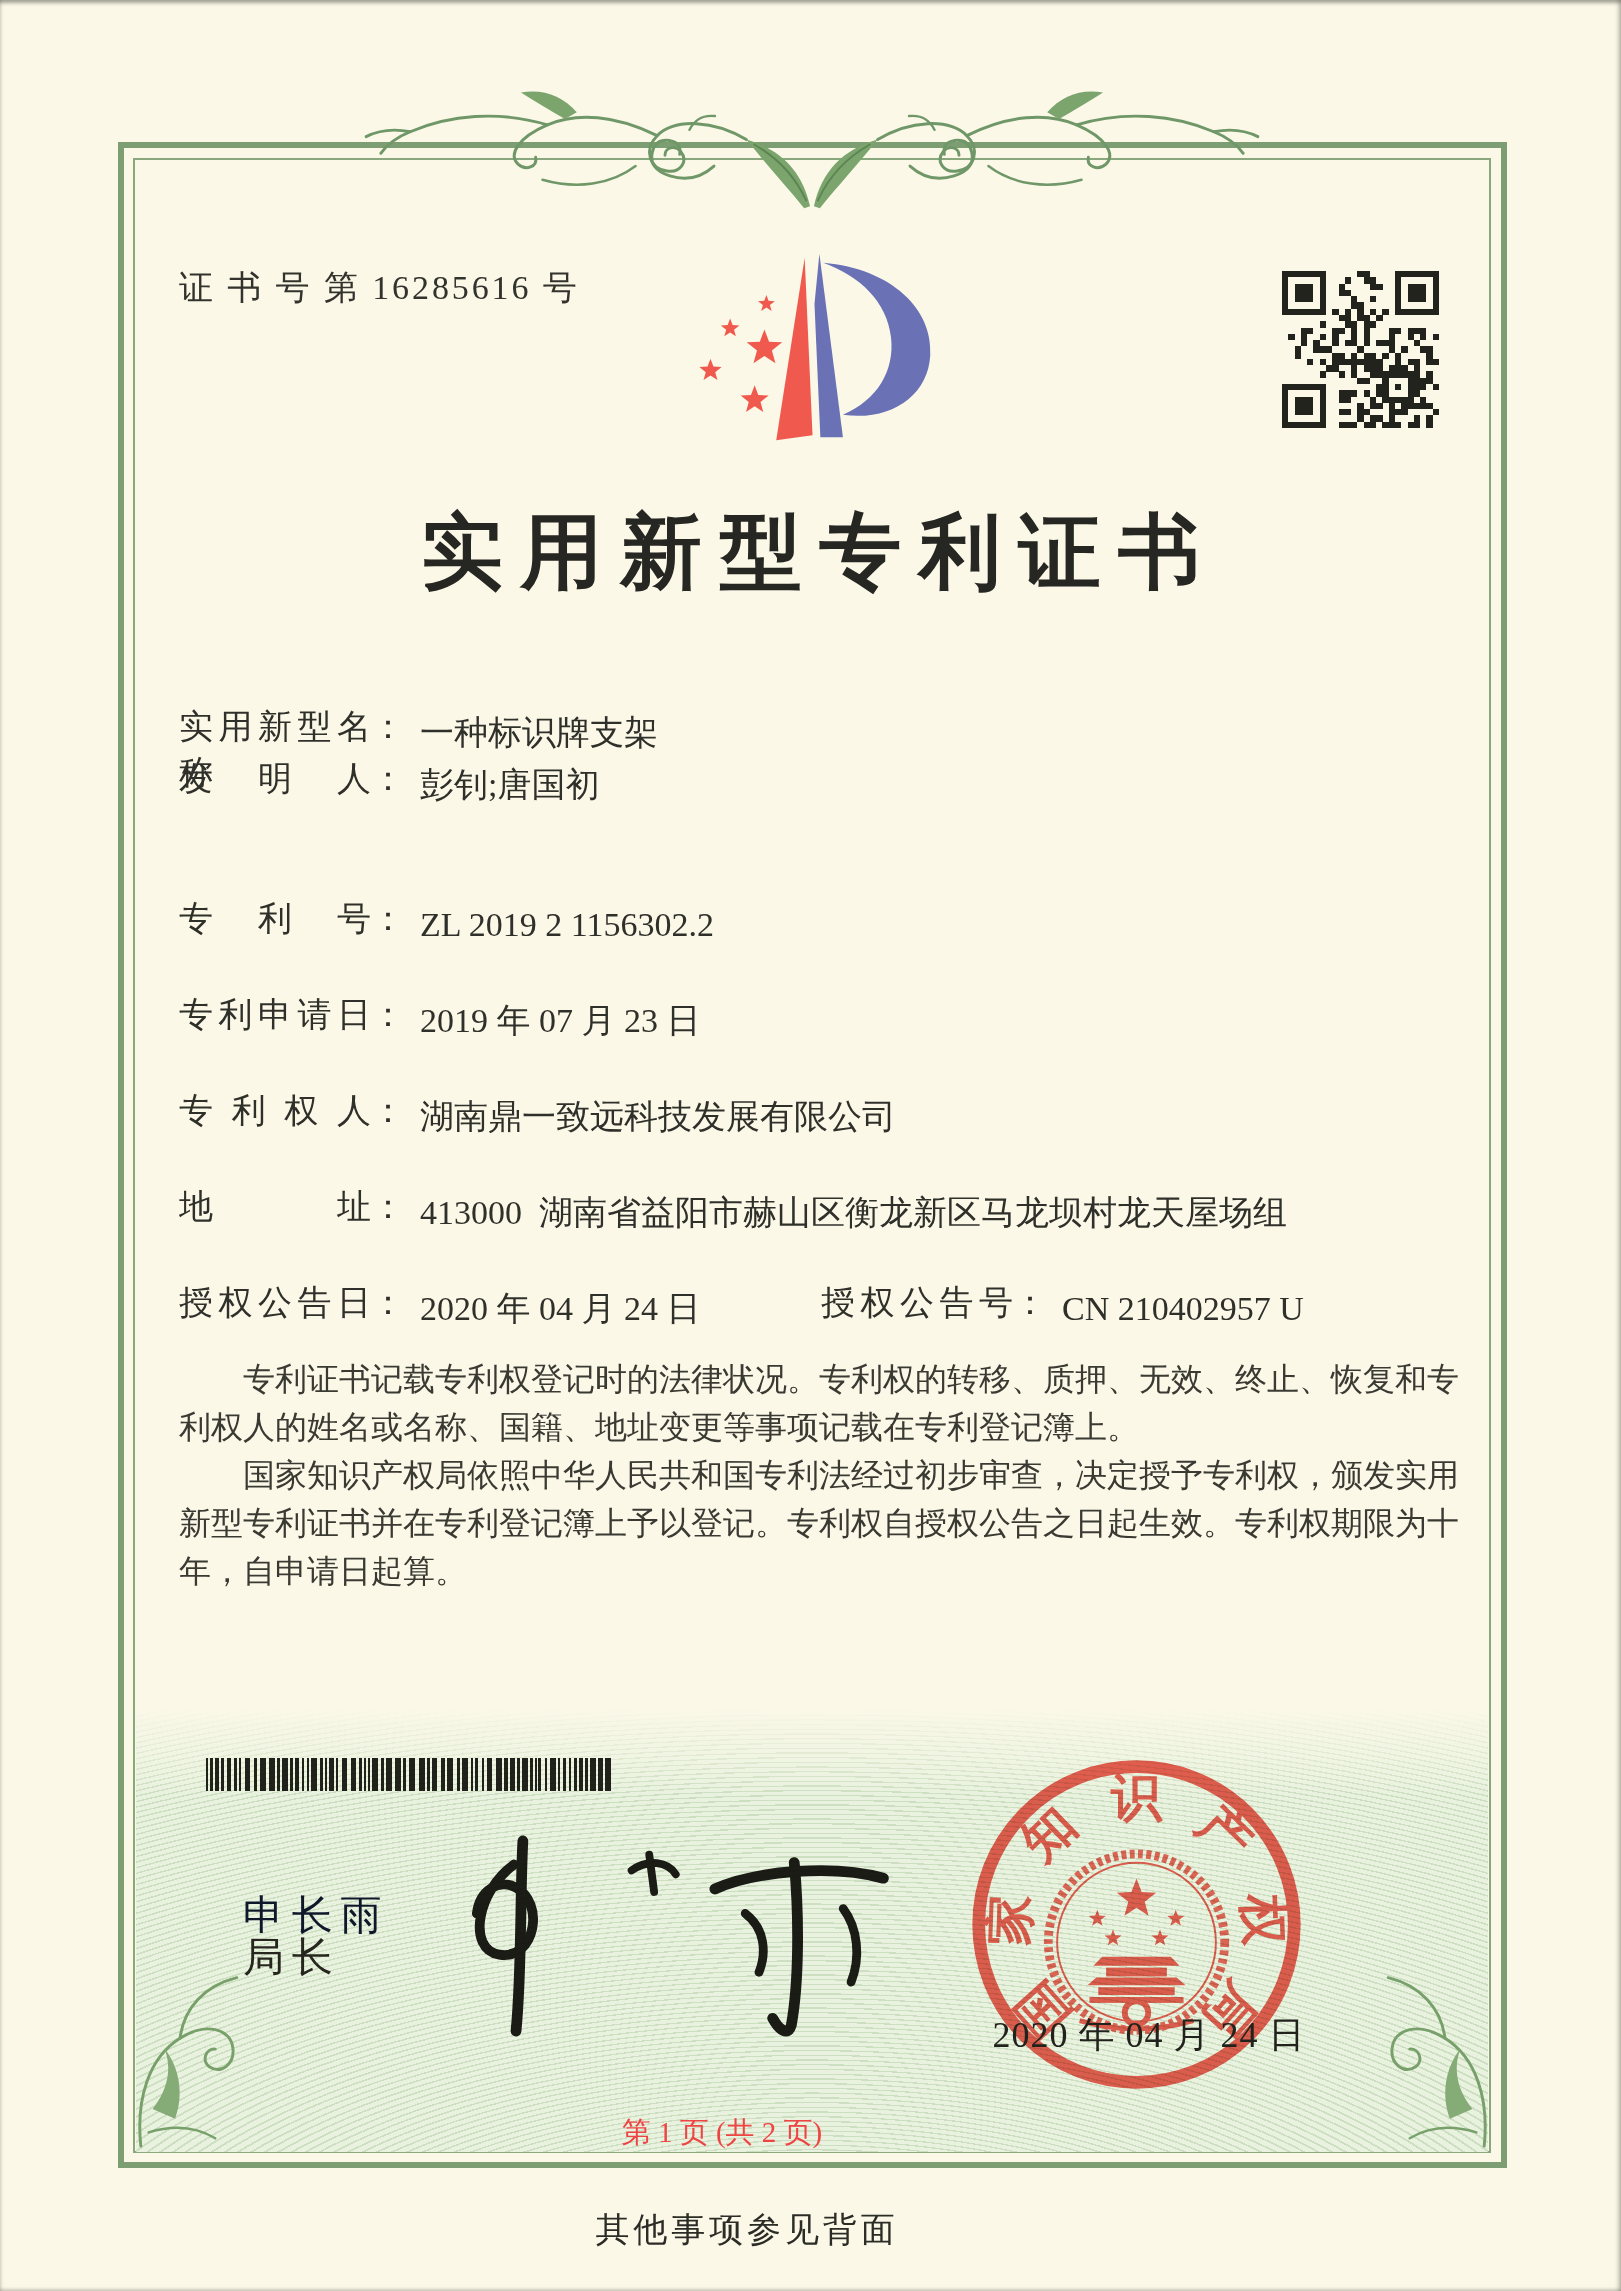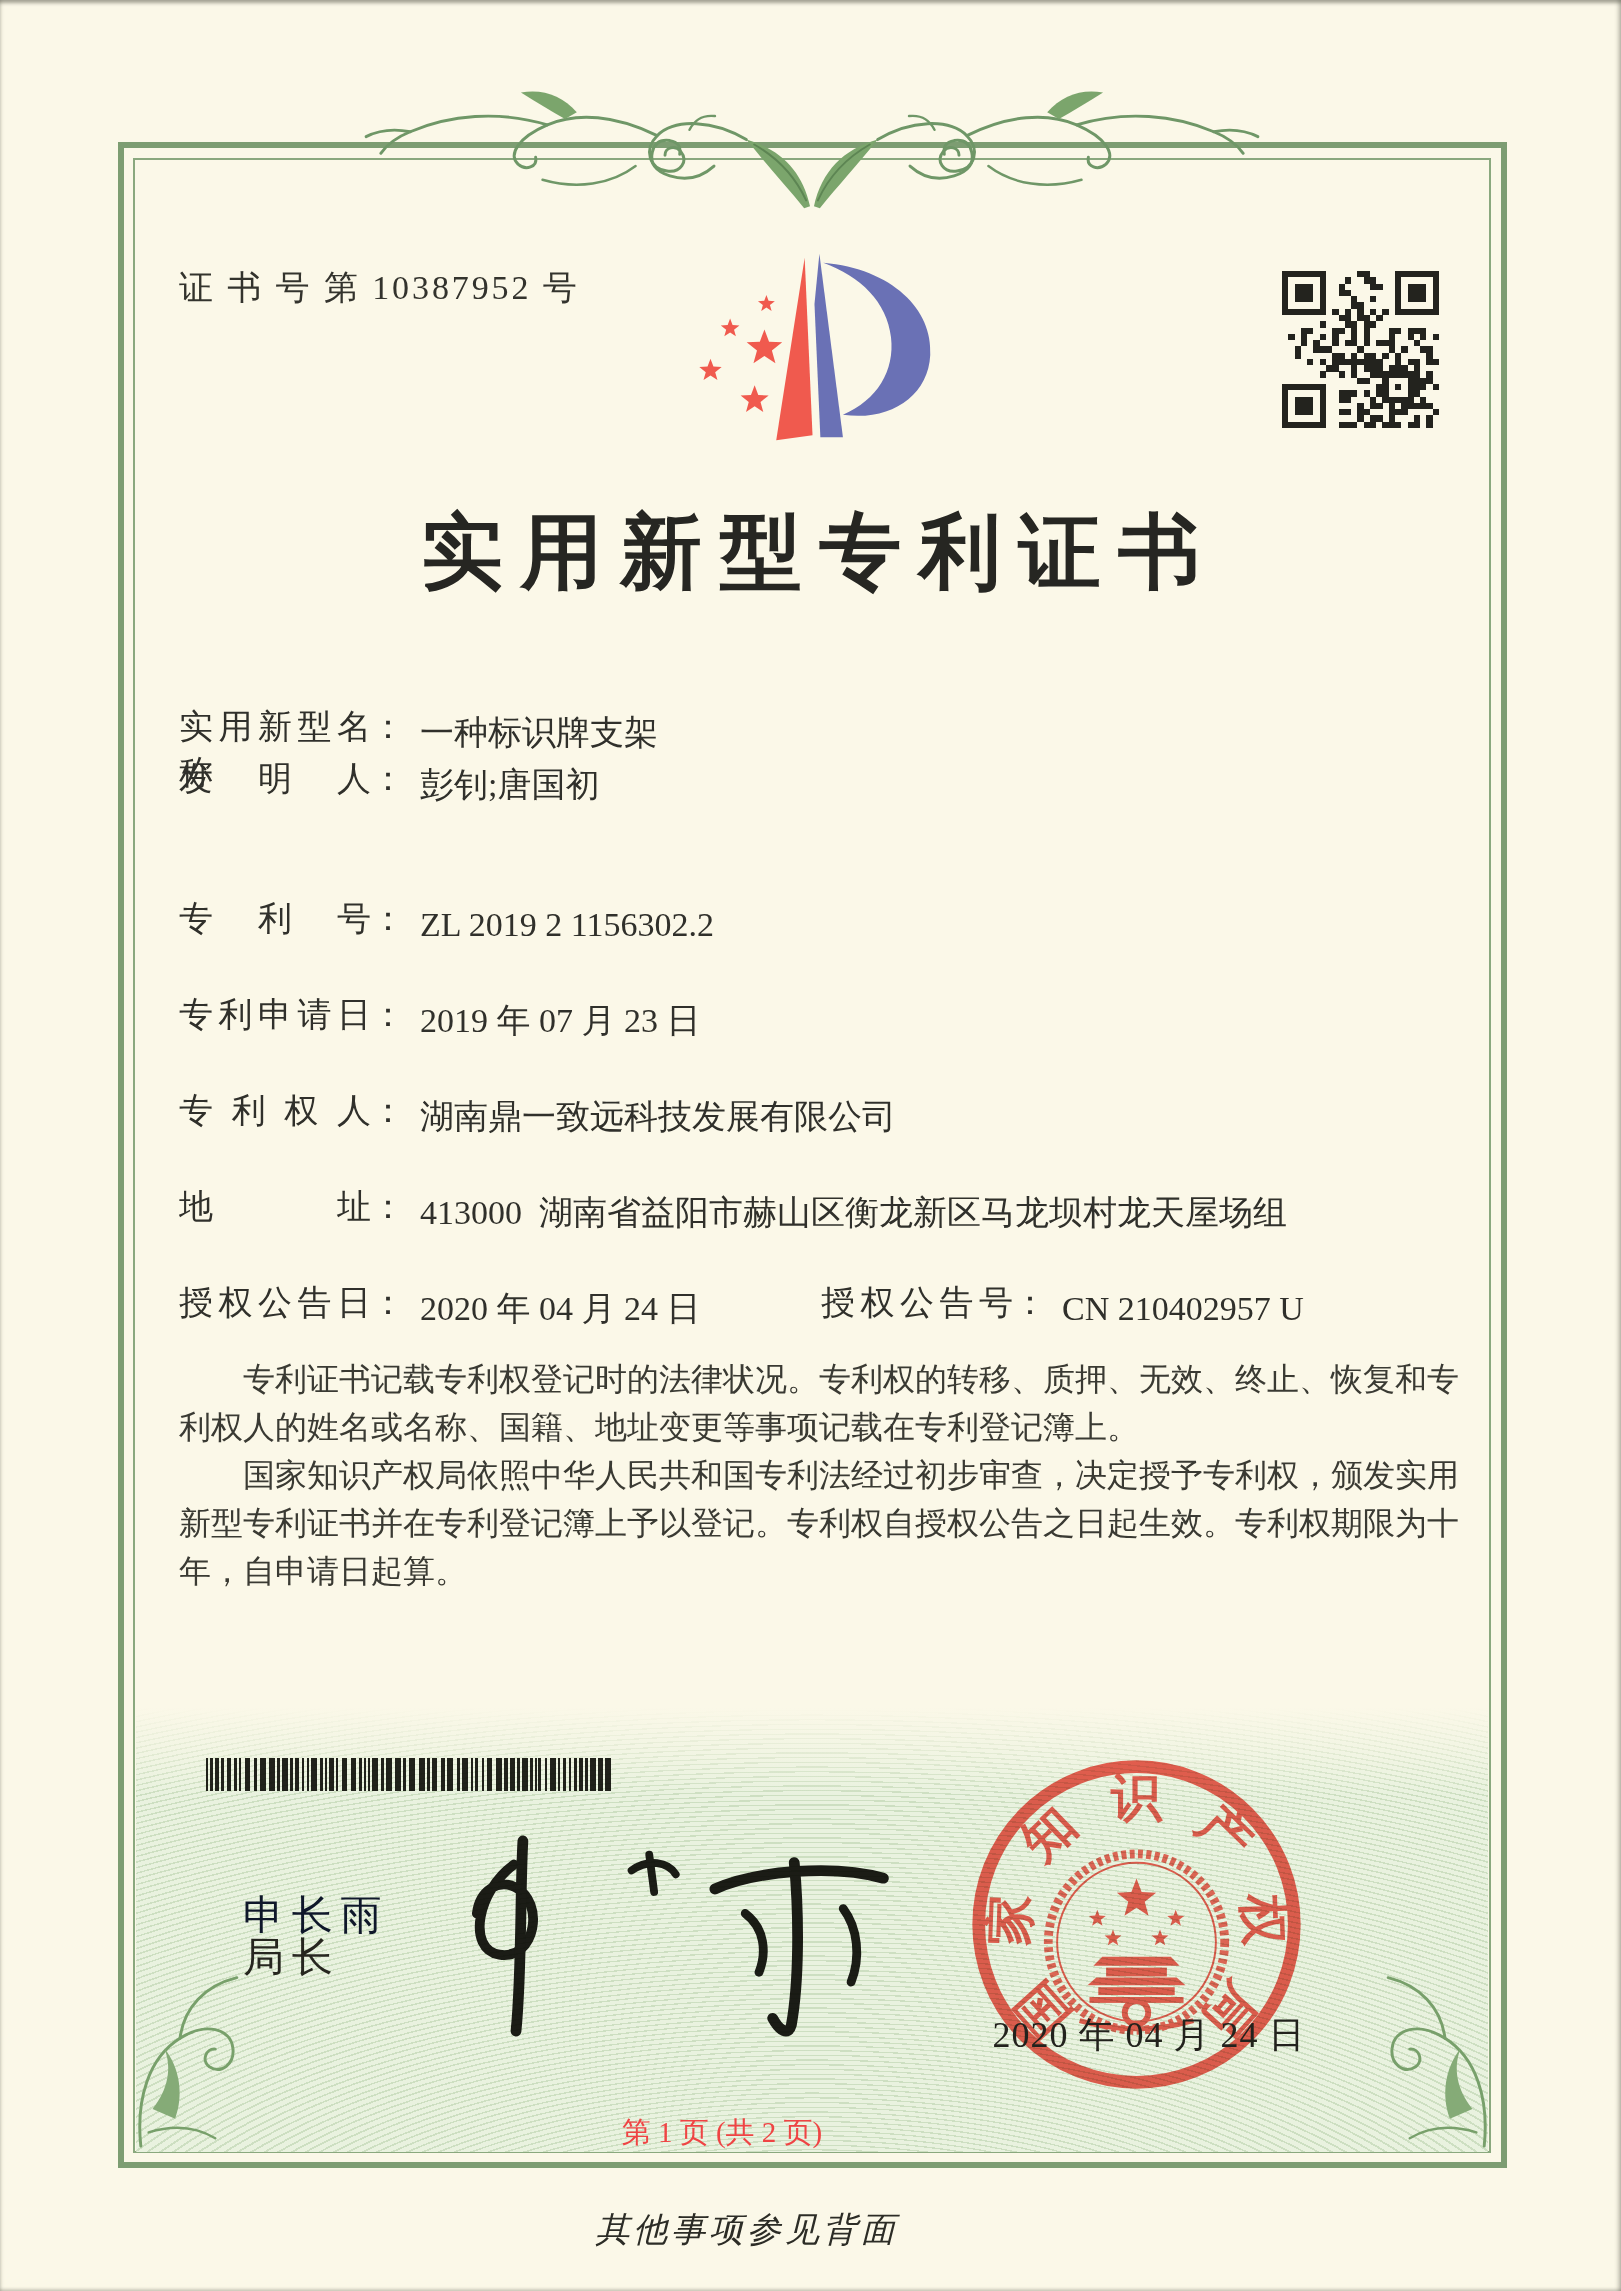--- a/index.html
+++ b/index.html
@@ -54,21 +54,21 @@
   .barcode{position:absolute;left:206px;top:1758px;width:407px;height:33px;mix-blend-mode:multiply;}
   .sig-title{position:absolute;left:243px;top:1890px;font-size:41px;letter-spacing:7.8px;color:#26261f;margin-top:40px;}
   .sig-name{position:absolute;left:243px;top:1888px;font-size:41px;letter-spacing:7.8px;color:#0f172a;}
   .signature{position:absolute;left:421px;top:1833px;width:529px;height:208px;mix-blend-mode:multiply;}
   .seal{position:absolute;left:965px;top:1753px;width:343px;height:343px;mix-blend-mode:multiply;opacity:.94;}
   .seal-date{position:absolute;left:1149px;top:2011px;transform:translateX(-50%);
     font-size:36px;letter-spacing:1px;color:#22221d;white-space:nowrap;z-index:5;}
   .page-info{position:absolute;left:722px;top:2113px;transform:translateX(-50%);
     font-size:29px;color:#ef4444;white-space:nowrap;z-index:4;}
   .back-note{position:absolute;left:747px;top:2207px;transform:translateX(-50%);
-    font-size:34px;letter-spacing:3.9px;color:#2c2c26;white-space:nowrap;font-style:italic;}
+    font-size:34px;letter-spacing:3.9px;color:#2c2c26;white-space:nowrap;}
   
   .ornament-top{position:absolute;left:361px;top:71px;width:902px;height:147px;}
   .corner-bl{position:absolute;left:125px;top:1960px;width:157px;height:192px;}
   .corner-br{position:absolute;left:1343px;top:1960px;width:157px;height:192px;transform:scale(-1,1);}
 </style>
 </head>
 <body>
 
 <div class="page">
 
@@ -106,21 +106,21 @@
   </svg>
   <svg class="corner-br" viewBox="0 0 160 196">
     <g fill="none" stroke="#78a06b" stroke-width="3" stroke-linecap="round">
       <path d="M16,190 C11,142 24,100 56,80 C82,63 108,70 110,90 C112,106 98,117 86,109 C78,103 82,90 92,91"></path>
       <path d="M56,80 C60,48 82,26 114,18"></path>
       <path d="M28,152 C44,132 48,110 40,90 C56,110 60,138 51,162 Z" fill="#85ab77" stroke="none"></path>
       <path d="M24,176 C50,168 72,170 92,182" stroke-width="2.5"></path>
     </g>
   </svg>
 
-  <div class="cert-no">证 书 号 第 10387952 号</div>
+  <div class="cert-no">证 书 号 第 16285616 号</div>
 
   <svg class="logo" viewBox="0 0 264 214">
     <path d="M142,18 C212,24 254,66 251,112 C249,154 210,180 162,173 C197,158 215,128 211,94 C207,58 180,32 142,18 Z" fill="#6a71b5"></path>
     <polygon points="138,9 162,196 139,196 133,60" fill="#6a71b5"></polygon>
     <polygon points="123,13 131,194 94,199" fill="#f05a4e"></polygon>
     <g id="logo-stars" fill="#f05a4e">
         <polygon points="84.0,51.0 86.2,56.9 92.6,57.2 87.6,61.2 89.3,67.3 84.0,63.8 78.7,67.3 80.4,61.2 75.4,57.2 81.8,56.9"></polygon>
         <polygon points="47.0,75.0 49.5,81.6 56.5,81.9 51.0,86.3 52.9,93.1 47.0,89.2 41.1,93.1 43.0,86.3 37.5,81.9 44.5,81.6"></polygon>
         <polygon points="82.0,86.0 86.7,98.5 100.1,99.1 89.6,107.5 93.2,120.4 82.0,113.0 70.8,120.4 74.4,107.5 63.9,99.1 77.3,98.5"></polygon>
         <polygon points="27.0,116.0 30.0,123.9 38.4,124.3 31.8,129.6 34.1,137.7 27.0,133.0 19.9,137.7 22.2,129.6 15.6,124.3 24.0,123.9"></polygon>

